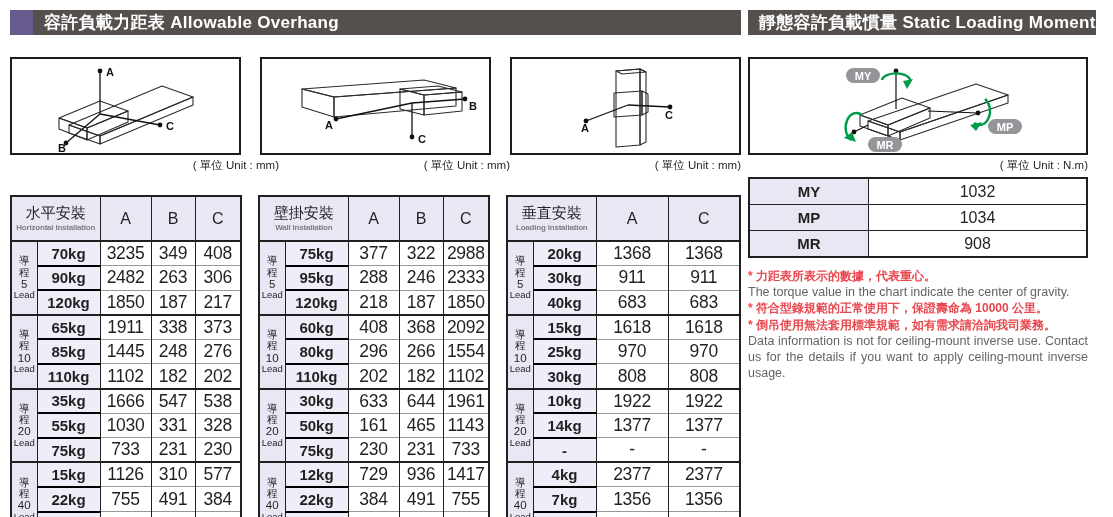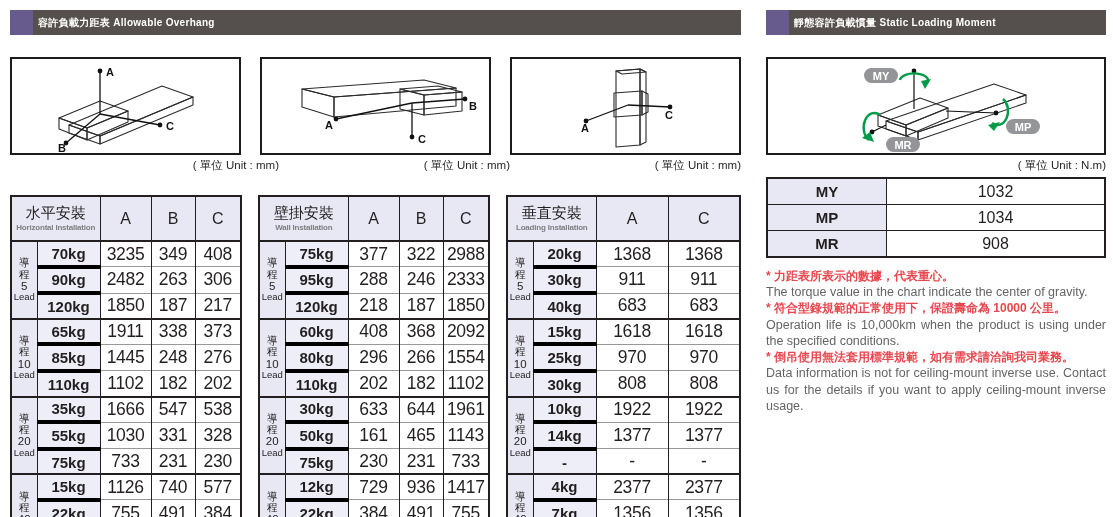--- a/index.html
+++ b/index.html
@@ -1,26 +1,26 @@
 <!DOCTYPE html>
 <html><head>
 <meta charset="utf-8">
 <style>
   html,body{margin:0;padding:0;background:#fff;}
   .page{position:relative;width:1113px;height:517px;background:#ffffff;overflow:hidden;
         font-family:"Liberation Sans","DejaVu Sans",sans-serif;color:#231f20;}
   .sec{position:absolute;top:10px;}
   .sec-left{left:10px;width:731px;}
-  .sec-right{left:766px;width:340px;}
+  .sec-right{left:748px;width:340px;}
 
   
   .titlebar{display:flex;height:25px;}
   .titlebar .sq{width:23px;background:#675a8d;}
-  .titlebar .bar{flex:1;background:#55504d;color:#ffffff;font-weight:bold;font-size:10px;
-                 line-height:25px;padding-left:5px;letter-spacing:.3px;white-space:nowrap;}
+  .titlebar .bar{flex:1;background:#55504d;color:#ffffff;font-weight:bold;font-size:17px;
+                 line-height:25px;padding-left:11px;letter-spacing:.3px;white-space:nowrap;}
 
   
   .diagrow{display:flex;justify-content:space-between;margin-top:22px;}
   .dbox{width:227px;height:94px;border:2px solid #1c1c1c;background:#fff;}
   .dbox-r{width:336px;height:94px;border:2px solid #1c1c1c;background:#fff;margin-top:22px;}
   .unit-row{display:flex;justify-content:flex-end;margin-top:3px;height:17px;}
   .unit{width:231px;text-align:right;font-size:11.5px;color:#231f20;}
   .unit-right{text-align:right;font-size:11.5px;margin-top:3px;height:17px;}
 
   
@@ -28,21 +28,21 @@
   table.ov{border-collapse:collapse;table-layout:fixed;border:2px solid #231f20;border-bottom-width:3px;}
   table.ov th,table.ov td{border-left:1px solid #231f20;text-align:center;vertical-align:middle;padding:0;overflow:hidden;}
   .name-th{background:#e7e8f3;height:43px;border-bottom:2px solid #231f20;}
   .t-zh{font-size:15px;font-weight:normal;line-height:1.1;}
   .t-en{font-size:8px;color:#7d7e82;margin-top:1px;white-space:nowrap;letter-spacing:-.2px;}
   .col-th{background:#e7e8f3;font-size:16px;font-weight:normal;border-bottom:2px solid #231f20;}
   table.ov tbody td{height:22.6px;}
   .lead-td{background:#e7e8f3;font-size:10.5px;line-height:1.08;padding:1px 0;}
   .ld-num{font-size:11.5px;}
   .ld-en{font-size:9.5px;}
-  .kg-td{background:#edeef7;font-weight:bold;font-size:15px;border-top:4px solid #000000;}
+  .kg-td{background:#edeef7;font-weight:bold;font-size:15px;border-top:2px solid #000000;}
   .val-td{font-size:17.5px;border-top:1px solid #98989c;background:#fff;letter-spacing:-.3px;}
   tr.grp td{border-top:2px solid #231f20;}
 
   
   table.mt{width:340px;border-collapse:collapse;border:2px solid #231f20;margin-top:2px;table-layout:fixed;}
   table.mt td{border:1px solid #231f20;height:23px;text-align:center;}
   .m-label{width:116px;background:#e7e8f3;font-weight:bold;font-size:15px;}
   .m-val{font-size:16px;background:#fff;}
 
   
@@ -247,21 +247,21 @@
             </tr>
             <tr class="grp">
               <td class="lead-td" rowspan="3">
                 <div class="ld-zh">導</div>
                 <div class="ld-zh">程</div>
                 <div class="ld-num">40</div>
                 <div class="ld-en">Lead</div>
               </td>
               <td class="kg-td">15kg</td>
               <td class="val-td">1126</td>
-              <td class="val-td">740</td>
+              <td class="val-td">310</td>
               <td class="val-td">577</td>
             </tr>
             <tr>
               <td class="kg-td">22kg</td>
               <td class="val-td">755</td>
               <td class="val-td">491</td>
               <td class="val-td">384</td>
             </tr>
             <tr>
               <td class="kg-td">-</td>
@@ -565,18 +565,17 @@
           <td class="m-label">MR</td>
           <td class="m-val">908</td>
         </tr>
       </tbody>
     </table>
 
     <div class="notes">
       <div class="note-zh">* 力距表所表示的數據，代表重心。</div>
       <div class="note-en">The torque value in the chart indicate the center of gravity.</div>
       <div class="note-zh">* 符合型錄規範的正常使用下，保證壽命為 10000 公里。</div>
-      <div class="note-en">Operation life is 10,000km when the product is using under the specified conditions.</div>
       <div class="note-zh">* 倒吊使用無法套用標準規範，如有需求請洽詢我司業務。</div>
       <div class="note-en">Data information is not for ceiling-mount inverse use. Contact us for the details if you want to apply ceiling-mount inverse usage.</div>
     </div>
   </div>
 </div>
 
 </body></html>

